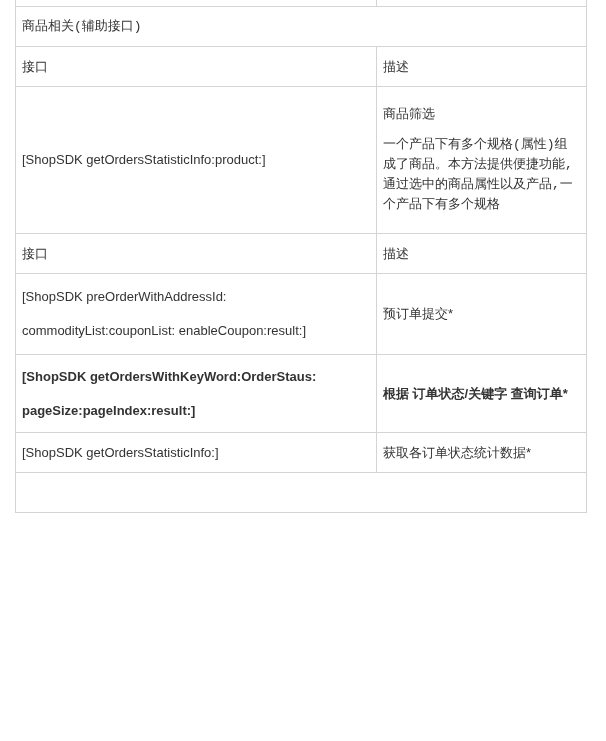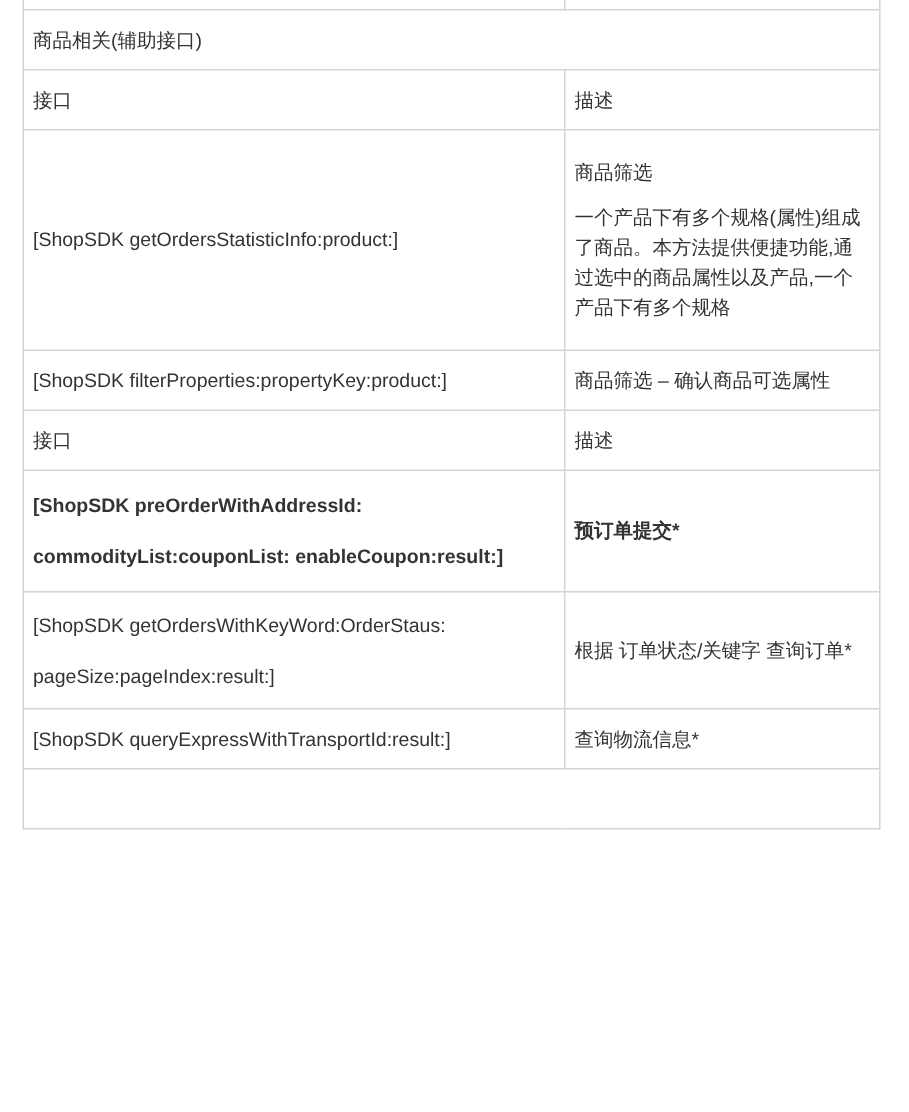--- a/index.html
+++ b/index.html
@@ -3,28 +3,28 @@
 <meta charset="utf-8">
 <style>
   html, body { margin: 0; padding: 0; background: #ffffff; }
   body { width: 606px; height: 741px; overflow: hidden; position: relative;
          font-family: "Liberation Sans", "DejaVu Sans", sans-serif; color: #333333; font-size: 13px; }
   .tbl { position: absolute; left: 15px; top: -34px; width: 571px; border-collapse: collapse; table-layout: fixed; }
   .tbl td { border: 1px solid #d4d4d4; padding: 0 6px; vertical-align: middle; line-height: 20px; word-wrap: break-word; }
   .tbl col.c1 { width: 361px; }
   .tbl col.c2 { width: 210px; }
   .r40 td { height: 39px; }
-  .sec td { height: 39px; }
-  .desc-para { margin: 0; }
+  .sec td { height: 39px; font-family: Liberation Mono, monospace; }
+  .desc-para { margin: 0; font-family: Liberation Mono, monospace; }
   .desc-para + .desc-para { margin-top: 10px; }
   .big td { height: 146px; }
-  .pre td { height: 80px; font-weight: bold; }
+  .pre td { height: 80px; }
   .create td { height: 51px; }
   .modify td { height: 52px; }
-  .kw td { height: 77px; }
+  .kw td { height: 77px; font-weight: bold; }
   .gap { display:block; height: 14px; }
 </style>
 </head>
 <body>
 
 <table class="tbl">
   <colgroup>
       <col class="c1">
       <col class="c2">
     </colgroup>
@@ -41,24 +41,20 @@
       <td>接口</td>
       <td>描述</td>
     </tr>
     <tr class="big">
       <td>[ShopSDK getOrdersStatisticInfo:product:]</td>
       <td>
         <p class="desc-para">商品筛选</p>
         <p class="desc-para">一个产品下有多个规格(属性)组成了商品。本方法提供便捷功能,通过选中的商品属性以及产品,一个产品下有多个规格</p>
       </td>
     </tr>
-    <tr class="r40">
-      <td>[ShopSDK filterProperties:propertyKey:product:]</td>
-      <td>商品筛选 – 确认商品可选属性</td>
-    </tr>
 
     <tr class="r40">
       <td>接口</td>
       <td>描述</td>
     </tr>
     <tr class="pre">
       <td>
         <span>[ShopSDK preOrderWithAddressId:</span>
         <span class="gap"></span>
         <span>commodityList:couponList: enableCoupon:result:]</span>
@@ -67,20 +63,20 @@
     </tr>
     <tr class="kw">
       <td>
         <span>[ShopSDK getOrdersWithKeyWord:OrderStaus:</span>
         <span class="gap"></span>
         <span>pageSize:pageIndex:result:]</span>
       </td>
       <td>根据 订单状态/关键字 查询订单*</td>
     </tr>
     <tr class="r40">
-      <td>[ShopSDK queryExpressWithTransportId:result:]</td>
-      <td>查询物流信息*</td>
+      <td>[ShopSDK getOrdersStatisticInfo:]</td>
+      <td>获取各订单状态统计数据*</td>
     </tr>
     <tr class="r40">
       <td colspan="2"></td>
     </tr>
   </tbody>
 </table>
 
 </body></html>

